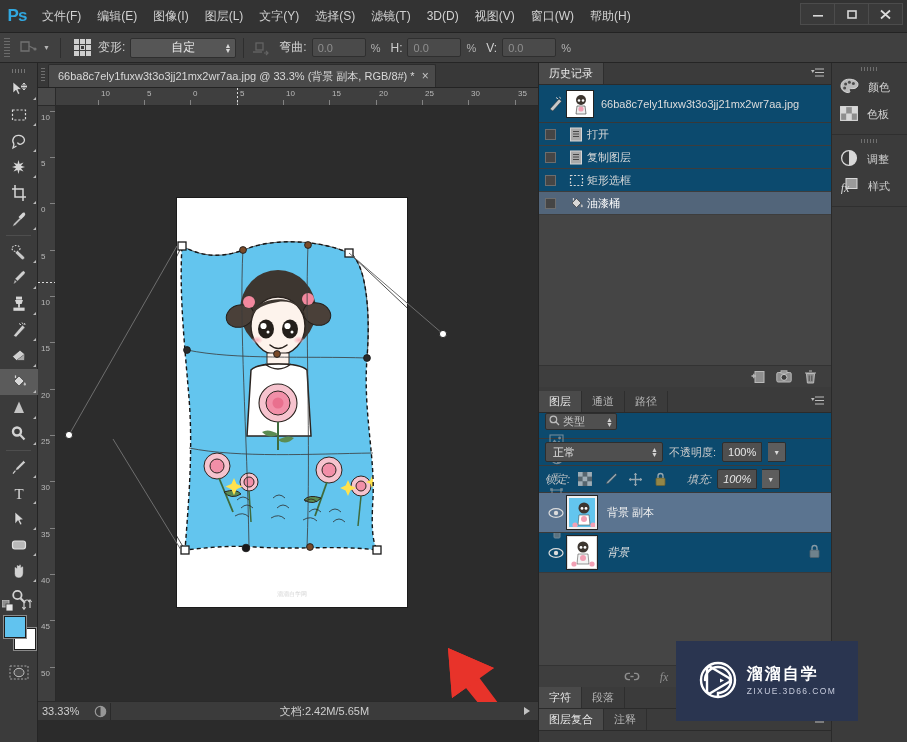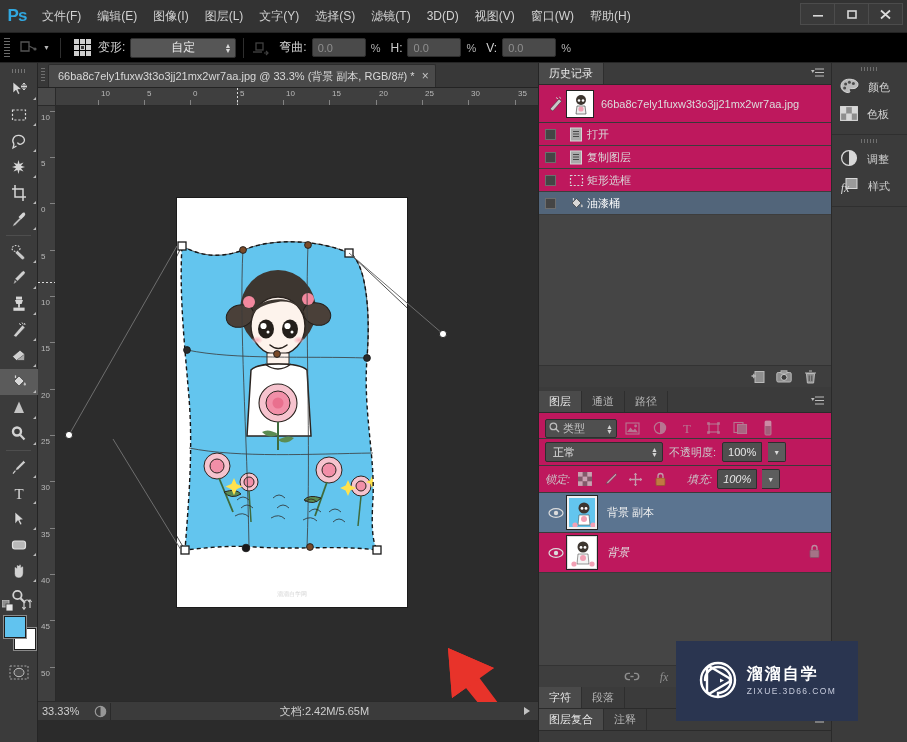--- a/index.html
+++ b/index.html
@@ -38,21 +38,21 @@
   .wbtn {
     width: 35px; height: 22px; display: flex; align-items: center;
     justify-content: center; background: #3a3a3a;
     border: 1px solid #4c4c4c; margin-left: -1px; color: #d8d8d8;
     font-size: 12px;
   }
 
   
   .optionsbar {
     position: absolute; top: 33px; left: 0; width: 907px; height: 30px;
-    background: #000000;
+    background: #404040;
     border-bottom: 1px solid #252525;
     display: flex; align-items: center; padding-left: 4px;
   }
   .grip {
     width: 6px; height: 20px; margin-right: 6px;
     background-image: repeating-linear-gradient(to bottom, #6b6b6b 0 1px, transparent 1px 3px);
   }
   .opt-toolicon {
     width: 24px; height: 22px; display: flex; align-items: center; justify-content: center;
     opacity: .55;
@@ -236,21 +236,21 @@
     border-bottom: 1px solid #2b2b2b; position: relative;
   }
   .ptab {
     padding: 0 10px; display: flex; align-items: center; font-size: 11px;
     color: #b4b4b4; border-right: 1px solid #2e2e2e;
   }
   .ptab.active { background: #4a4a4a; color: #e8e8e8; }
   .panel-menu {
     position: absolute; right: 6px; top: 4px; width: 14px; height: 14px;
   }
-  .panel-body { background: #be185d; }
+  .panel-body { background: #0c4a6e; }
 
   
   .hist-head {
     height: 38px; display: flex; align-items: center; padding: 0 6px;
     border-bottom: 1px solid #383838;
   }
   .hist-brushico { width: 22px; display: flex; align-items: center; justify-content: center; }
   .hist-thumb {
     width: 26px; height: 26px; background: #fff; border: 1px solid #fff;
     box-shadow: 0 0 0 1px #222; margin-right: 8px; position: relative; overflow: hidden;
@@ -268,22 +268,23 @@
   .hist-icon { width: 22px; display: flex; align-items: center; justify-content: center; }
   .hist-spacer { background: #454545; }
   .panel-footer {
     height: 22px; background: #3e3e3e; border-top: 1px solid #333;
     display: flex; align-items: center; justify-content: flex-end; padding-right: 8px;
   }
   .foot-ico { width: 26px; display: flex; align-items: center; justify-content: center; opacity: .85; }
 
   
   .filter-row {
-    height: 26px; display: flex; align-items: flex-end; padding: 0 6px; gap: 4px;
+    height: 26px; display: flex; align-items: flex-start; padding: 0 6px; gap: 4px;
     border-bottom: 1px solid #3a3a3a;
+    flex-direction: column;
   }
   .filter-select {
     width: 72px; height: 19px; background: #4f4f4f; border: 1px solid #2e2e2e;
     border-radius: 2px; display: flex; align-items: center; gap: 3px;
     padding: 0 3px; font-size: 11px; color: #c4c4c4; position: relative;
   }
   .fico { width: 23px; height: 20px; display: flex; align-items: center; justify-content: center; opacity: .6; }
   .blend-row {
     height: 27px; display: flex; align-items: center; padding: 0 6px; gap: 6px;
     border-bottom: 1px solid #3a3a3a;

